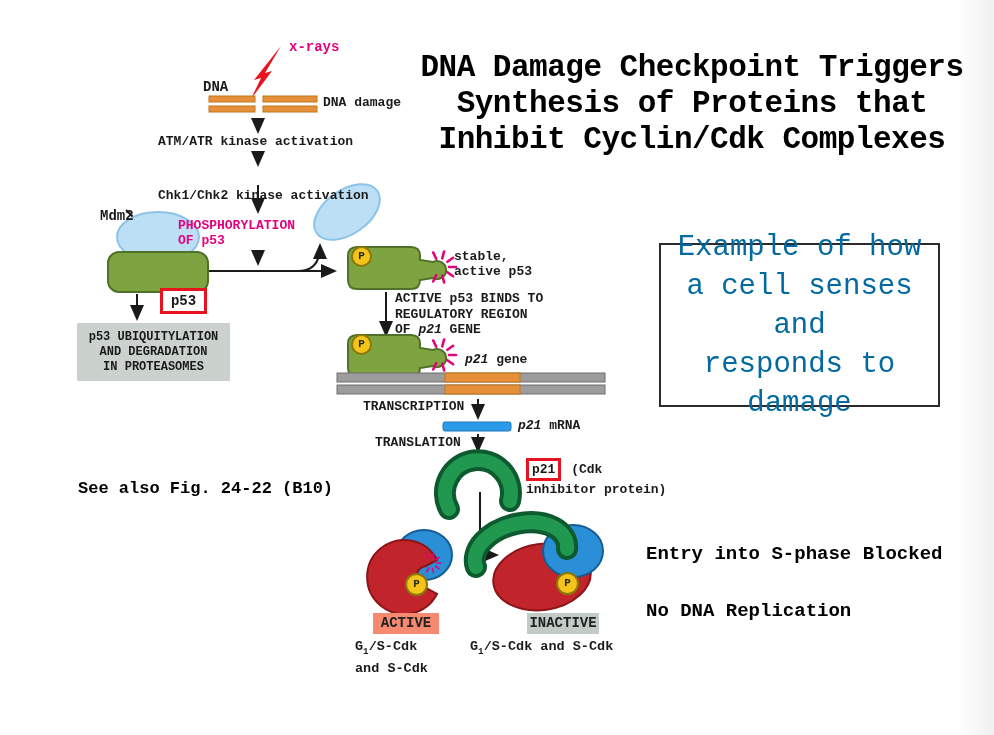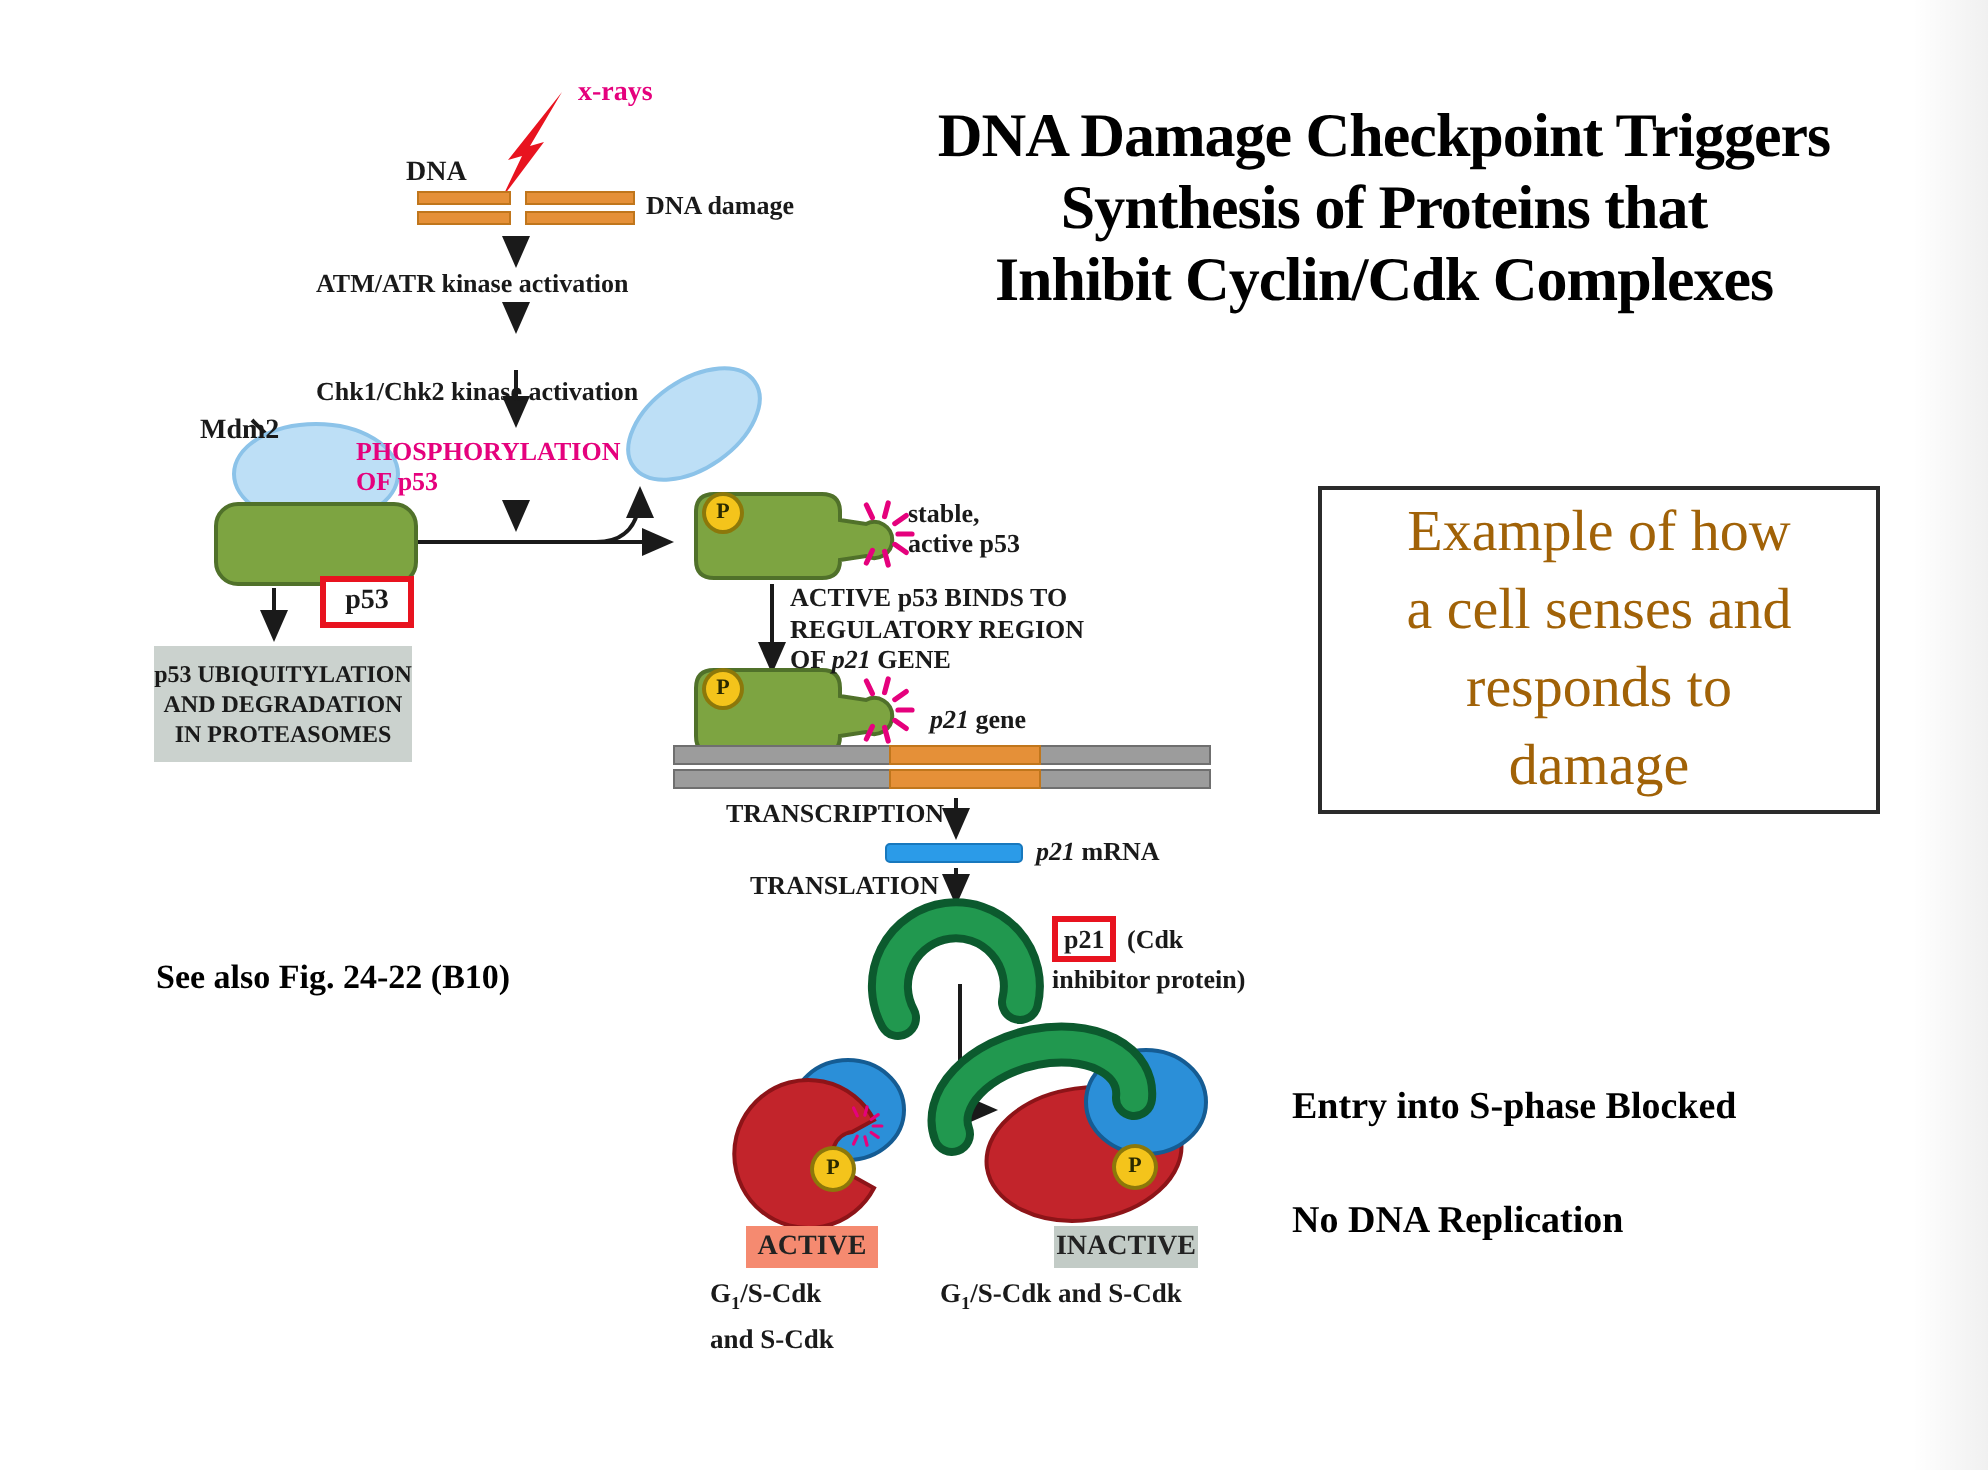--- a/index.html
+++ b/index.html
@@ -1,29 +1,29 @@
 <!DOCTYPE html>
 <html><head>
 <meta charset="utf-8">
 <style>
   html,body{margin:0;padding:0;background:#fff;}
   .canvas{position:relative;width:994px;height:735px;background:#ffffff;
-          font-family:Liberation Serif, serif;color:#1a1a1a;overflow:hidden;}
+          font-family:Liberation Mono, monospace;color:#1a1a1a;overflow:hidden;}
   .edge-shade{position:absolute;top:0;right:0;width:38px;height:735px;
               background:linear-gradient(to right,rgba(0,0,0,0),rgba(0,0,0,0.06));}
   svg.art{position:absolute;left:0;top:0;z-index:1;}
   .lbl{position:absolute;z-index:2;font-weight:bold;font-size:13px;line-height:1.15;white-space:nowrap;}
   .center{}
   .magenta{color:#E5017D;}
   .title{position:absolute;z-index:2;left:418px;top:50px;width:548px;text-align:center;
          font-weight:bold;font-size:31px;line-height:36px;color:#000;letter-spacing:-0.5px;}
   .note-box{position:absolute;z-index:2;left:659px;top:243px;width:277px;height:160px;
             border:2px solid #2b2b2b;display:flex;flex-direction:column;justify-content:center;
-            text-align:center;font-size:29px;line-height:39px;color:#a16207;}
-  .gray-box{position:absolute;z-index:2;left:77px;top:323px;width:129px;height:58px;
+            text-align:center;font-size:29px;line-height:39px;color:#0369a1;}
+  .gray-box{position:absolute;z-index:2;left:77px;top:323px;width:153px;height:58px;
             background:#CBD2CE;display:flex;flex-direction:column;justify-content:center;
             text-align:center;font-weight:bold;font-size:12px;line-height:15px;}
   .redbox{border:3px solid #E8131F;background:#fff;}
   .p53box{position:absolute;z-index:3;left:160px;top:288px;width:41px;height:20px;
           text-align:center;font-weight:bold;font-size:14px;line-height:20px;}
   .tagbox{position:absolute;z-index:2;font-weight:bold;font-size:14px;line-height:21px;
           text-align:center;color:#222;}
   .pcircle{position:absolute;z-index:3;width:21px;height:21px;border-radius:50%;
            background:#F4C41B;border:2px solid rgba(70,70,0,0.6);box-sizing:border-box;
            text-align:center;font-weight:bold;font-size:11px;line-height:17px;color:#2a2a00;}

